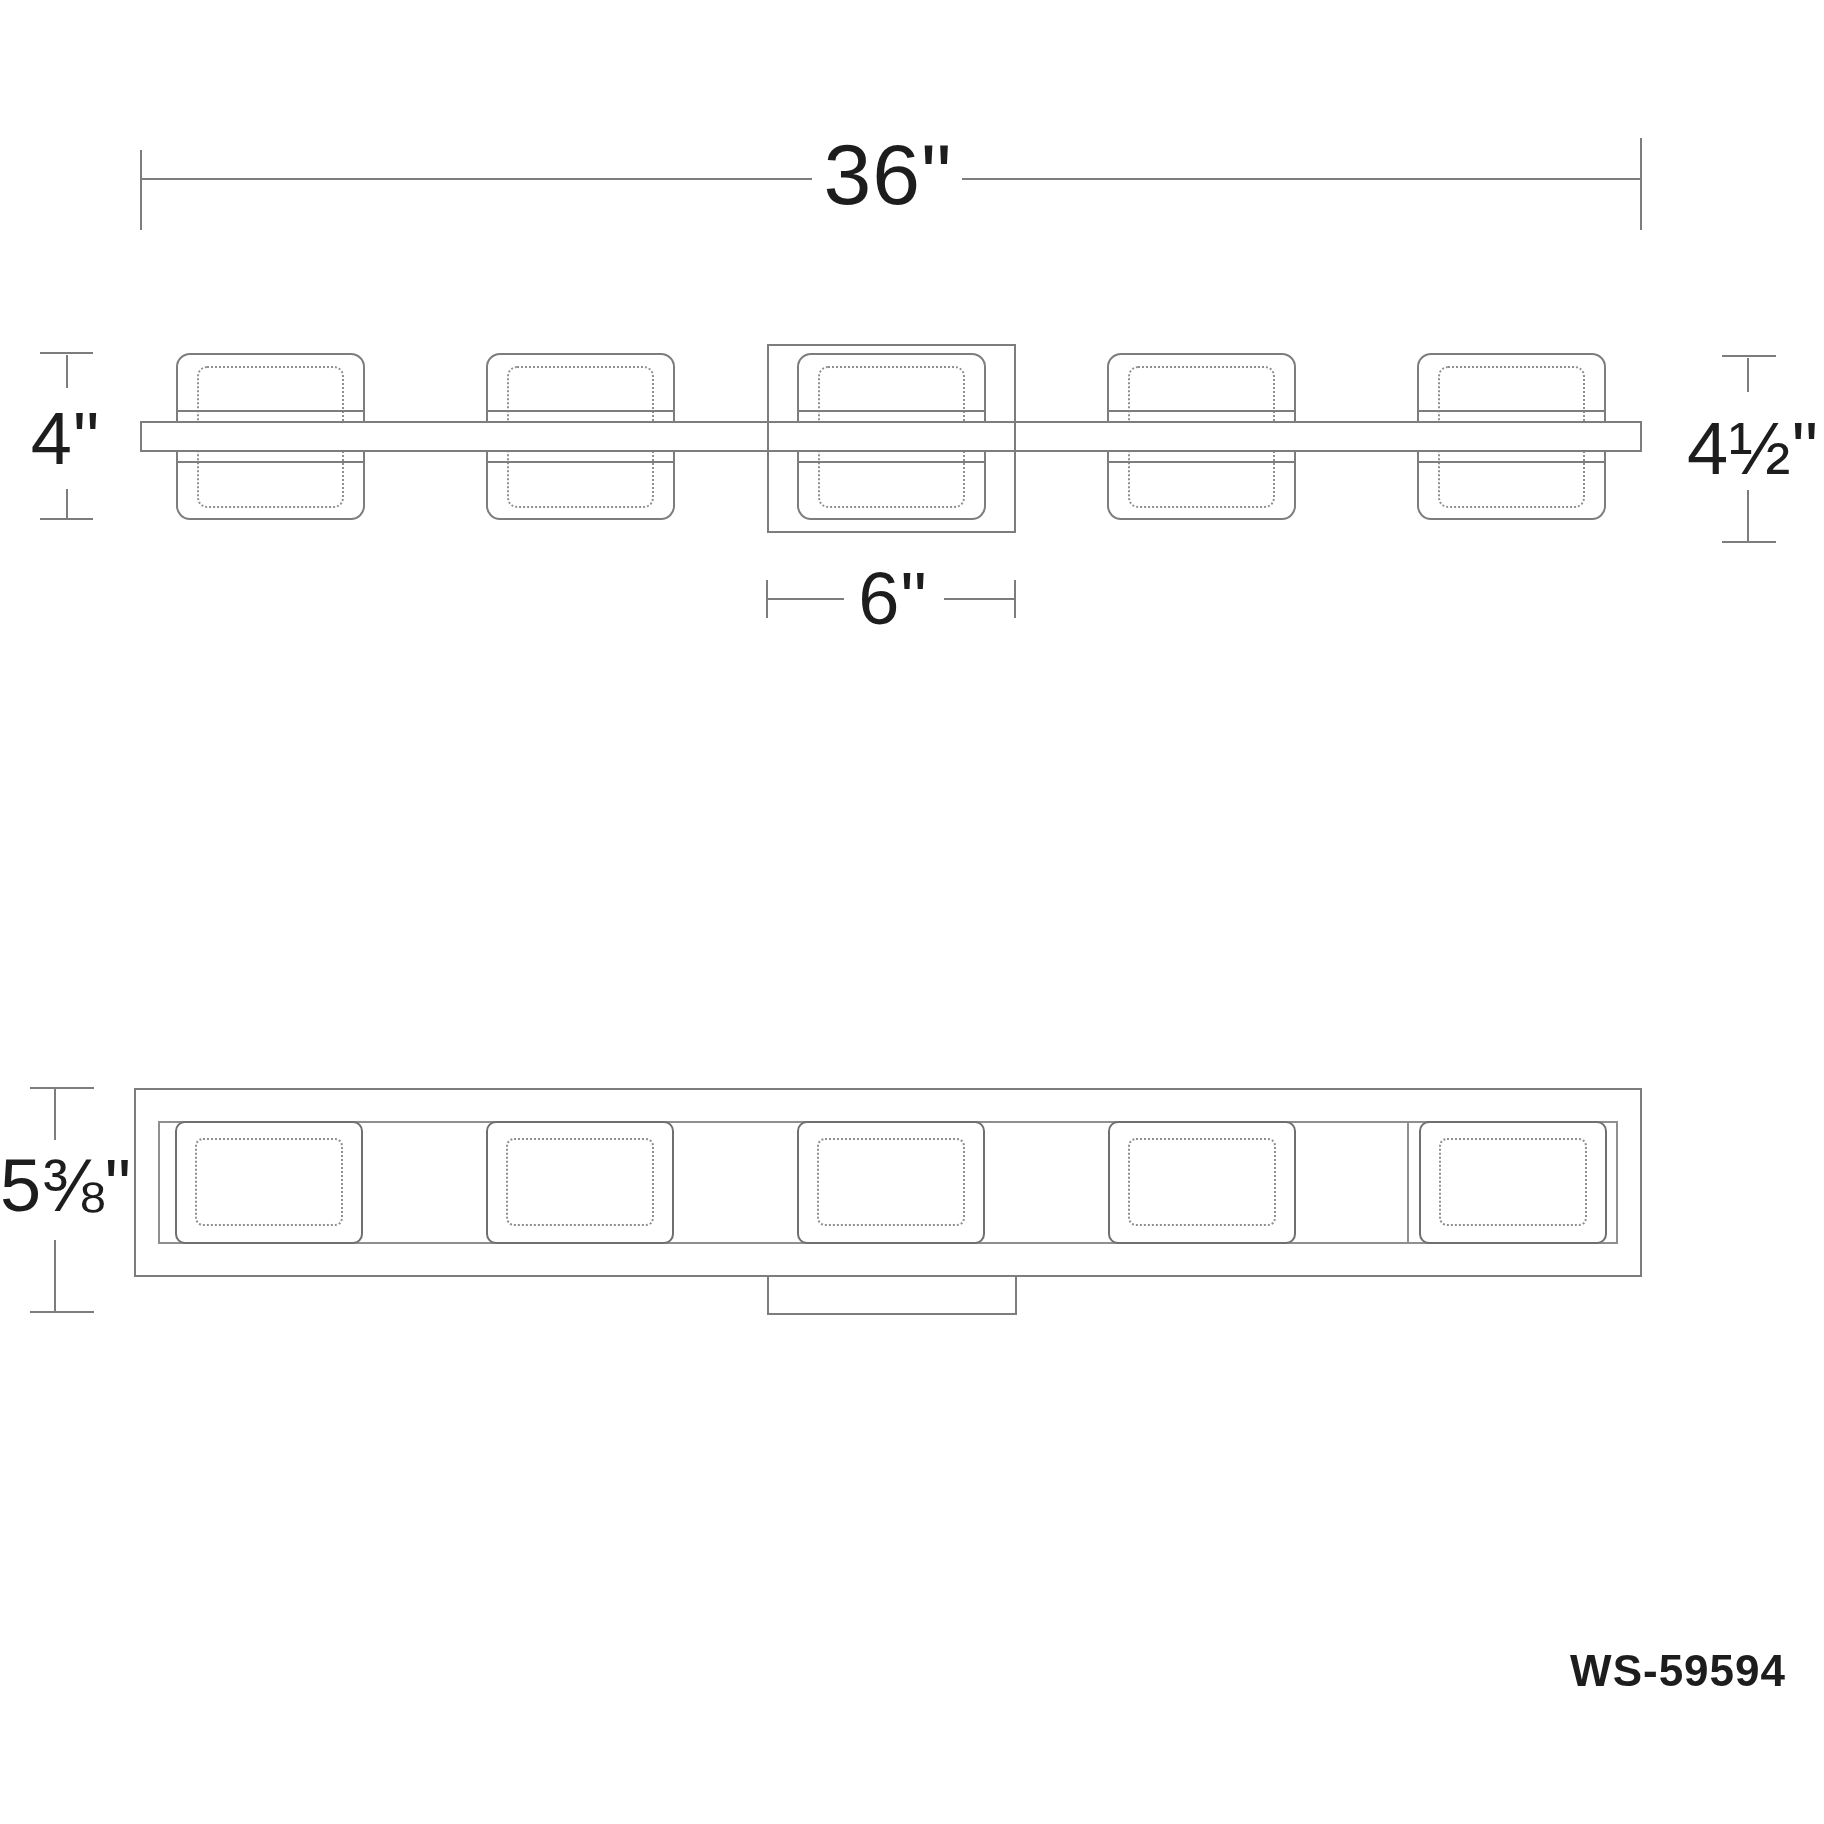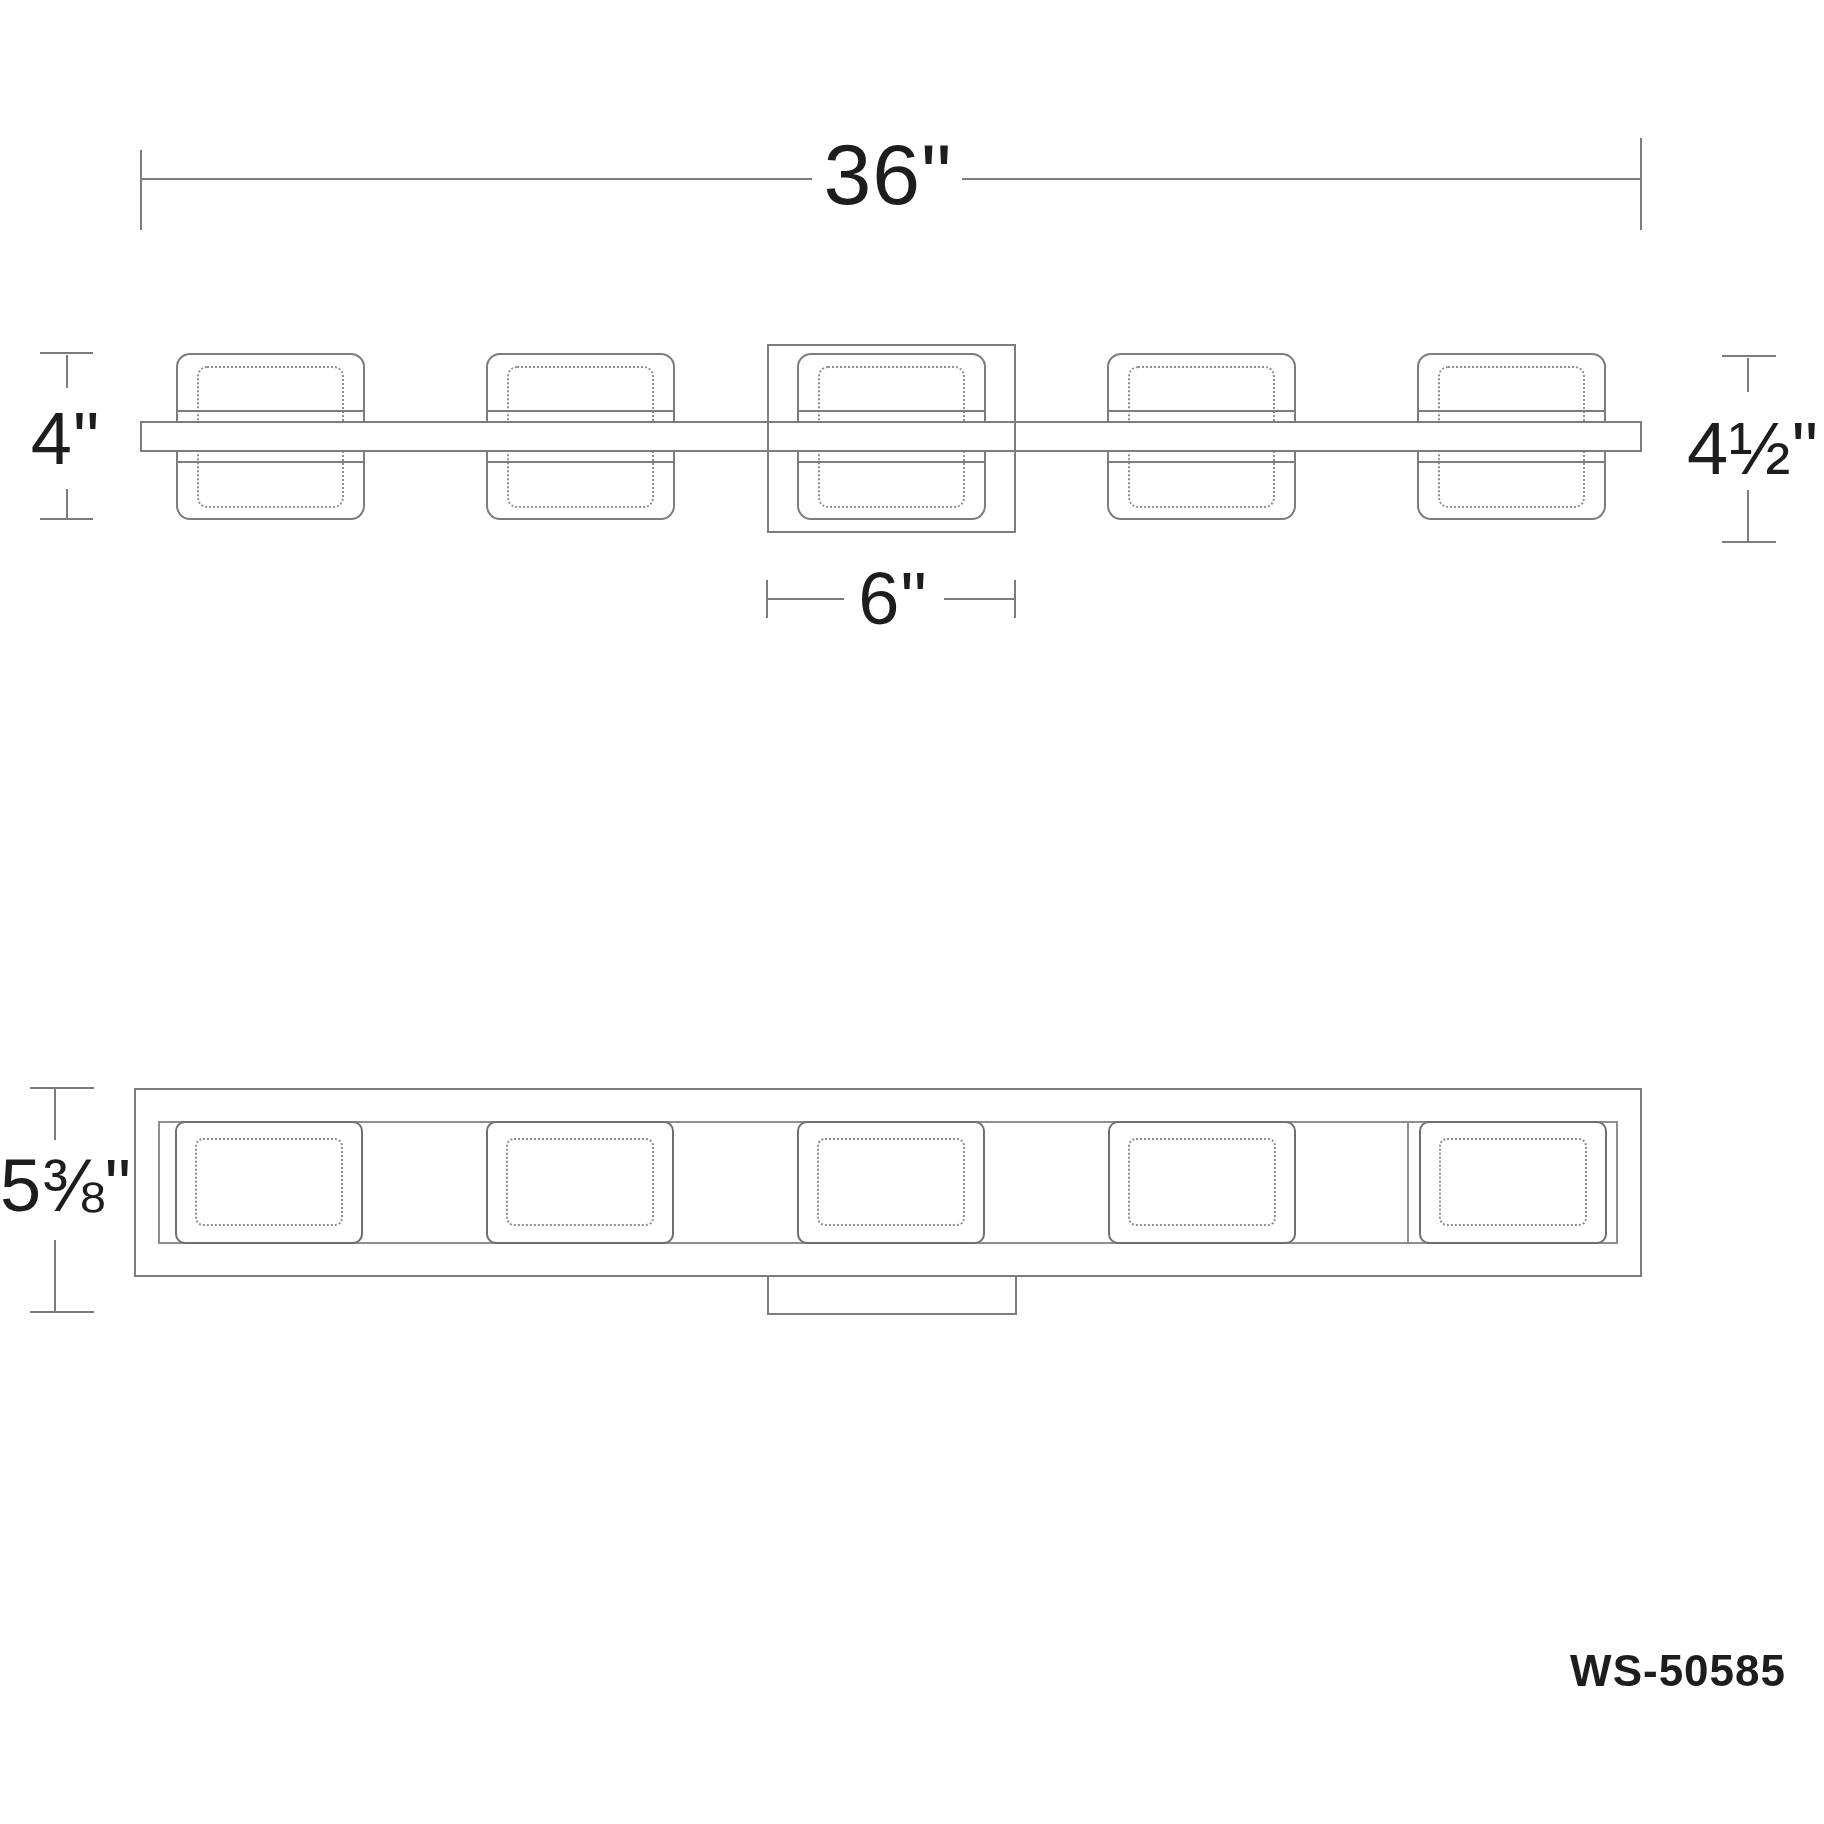--- a/index.html
+++ b/index.html
@@ -116,14 +116,14 @@
       </div>
     <div id="front-plate"></div>
 
     <div class="hline" style="left:30px;top:1087px;width:64px;"></div>
     <div class="hline" style="left:30px;top:1311px;width:64px;"></div>
     <div class="vline" style="left:54px;top:1089px;height:51px;"></div>
     <div class="vline" style="left:54px;top:1240px;height:71px;"></div>
     <div class="dim-label fs-med" style="left:0px;top:1145px;width:132px;height:80px;">5⅜"</div>
   </div>
 
-  <div id="product-code">WS-50585</div>
+  <div id="product-code">WS-59594</div>
 </div>
 
 </body></html>

